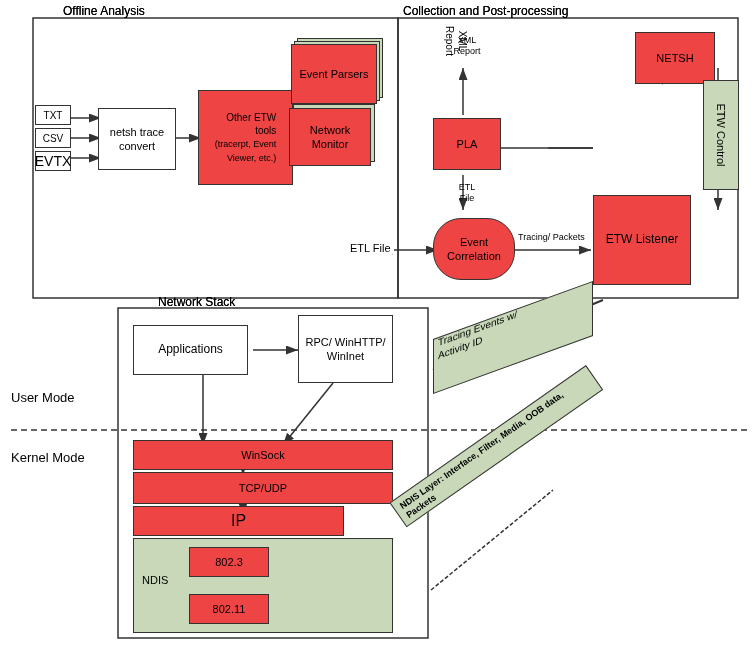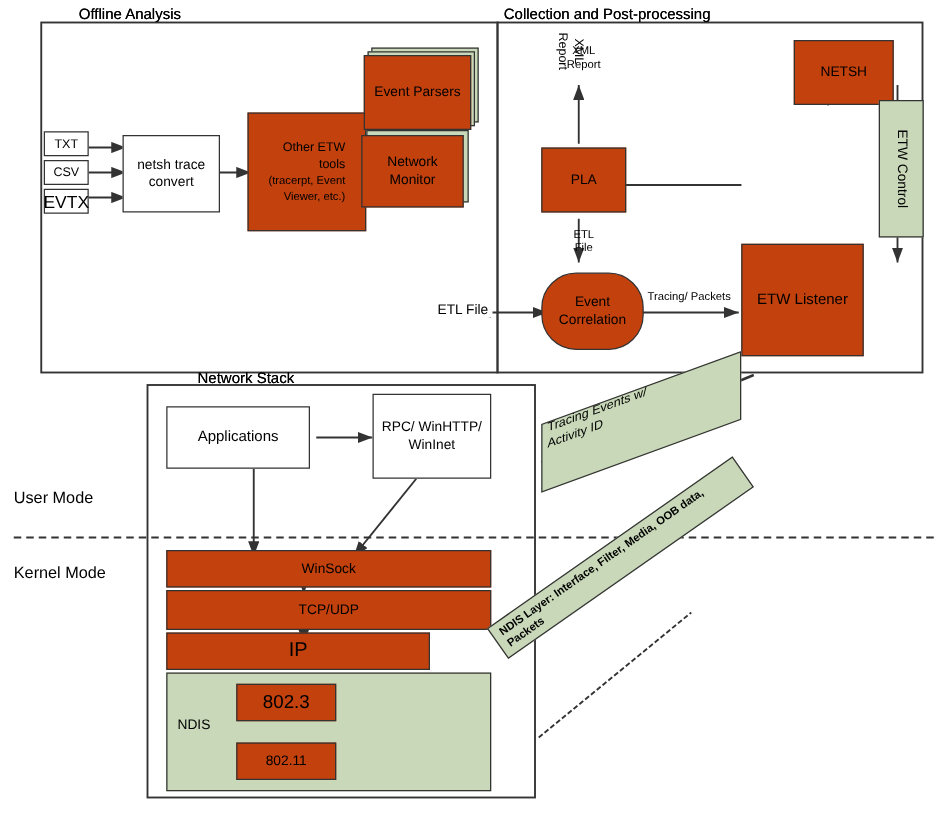--- a/index.html
+++ b/index.html
@@ -24,21 +24,21 @@
       border: 1.5px solid #333;
       background: #fff;
       text-align: center;
       display: flex;
       align-items: center;
       justify-content: center;
       padding: 4px;
       line-height: 1.3;
     }
     .box-green {
-      background: #c2410c;
+      background: #ef4444;
     }
     .box-white {
       background: #fff;
     }
     .section-label {
       position: absolute;
       font-size: 12px;
       font-weight: normal;
       color: #000;
     }
@@ -192,21 +192,21 @@
 WinHTTP/
 WinInet</div>
 
   <div class="box box-green" style="left:130px; top:472px; width:260px; height:32px; font-size:11px;">TCP/UDP</div>
 
   <div class="box box-green" style="left:130px; top:506px; width:211px; height:30px; font-size:16px;">IP</div>
 
   <div style="position:absolute; left:130px; top:538px; width:260px; height:95px; border:1.5px solid #333; background:#c8d8b8;">
     <div style="position:absolute; left:8px; top:35px; font-size:11px;">NDIS</div>
 
-    <div class="box box-green" style="position:absolute; left:55px; top:8px; width:80px; height:30px; font-size:15px;">802.3</div>
+    <div class="box box-green" style="position:absolute; left:55px; top:8px; width:80px; height:30px; font-size:11px;">802.3</div>
 
     <div class="box box-green" style="position:absolute; left:55px; top:55px; width:80px; height:30px; font-size:11px;">802.11</div>
   </div>
 
   <div class="mode-label" style="left:8px; top:390px;">User Mode</div>
 
   <div class="mode-label" style="left:8px; top:450px;">Kernel Mode</div>
 
   <div style="position:absolute; left:430px; top:310px; width:160px; height:55px; background:#c8d8b8; border:1.5px solid #333; transform:skewY(-20deg); z-index:3;">
   </div>

